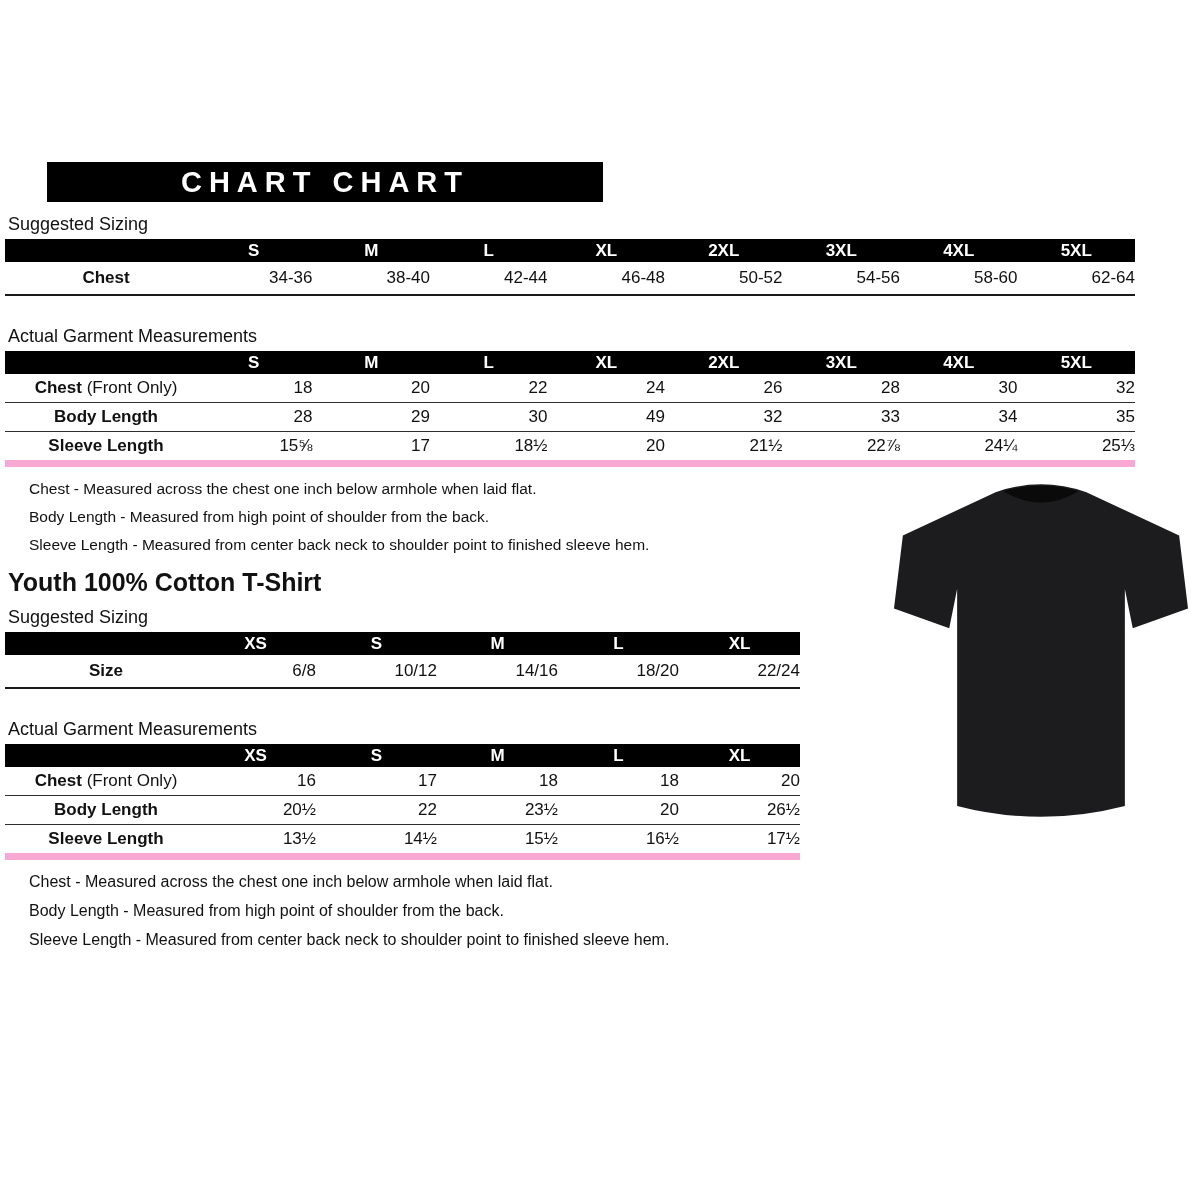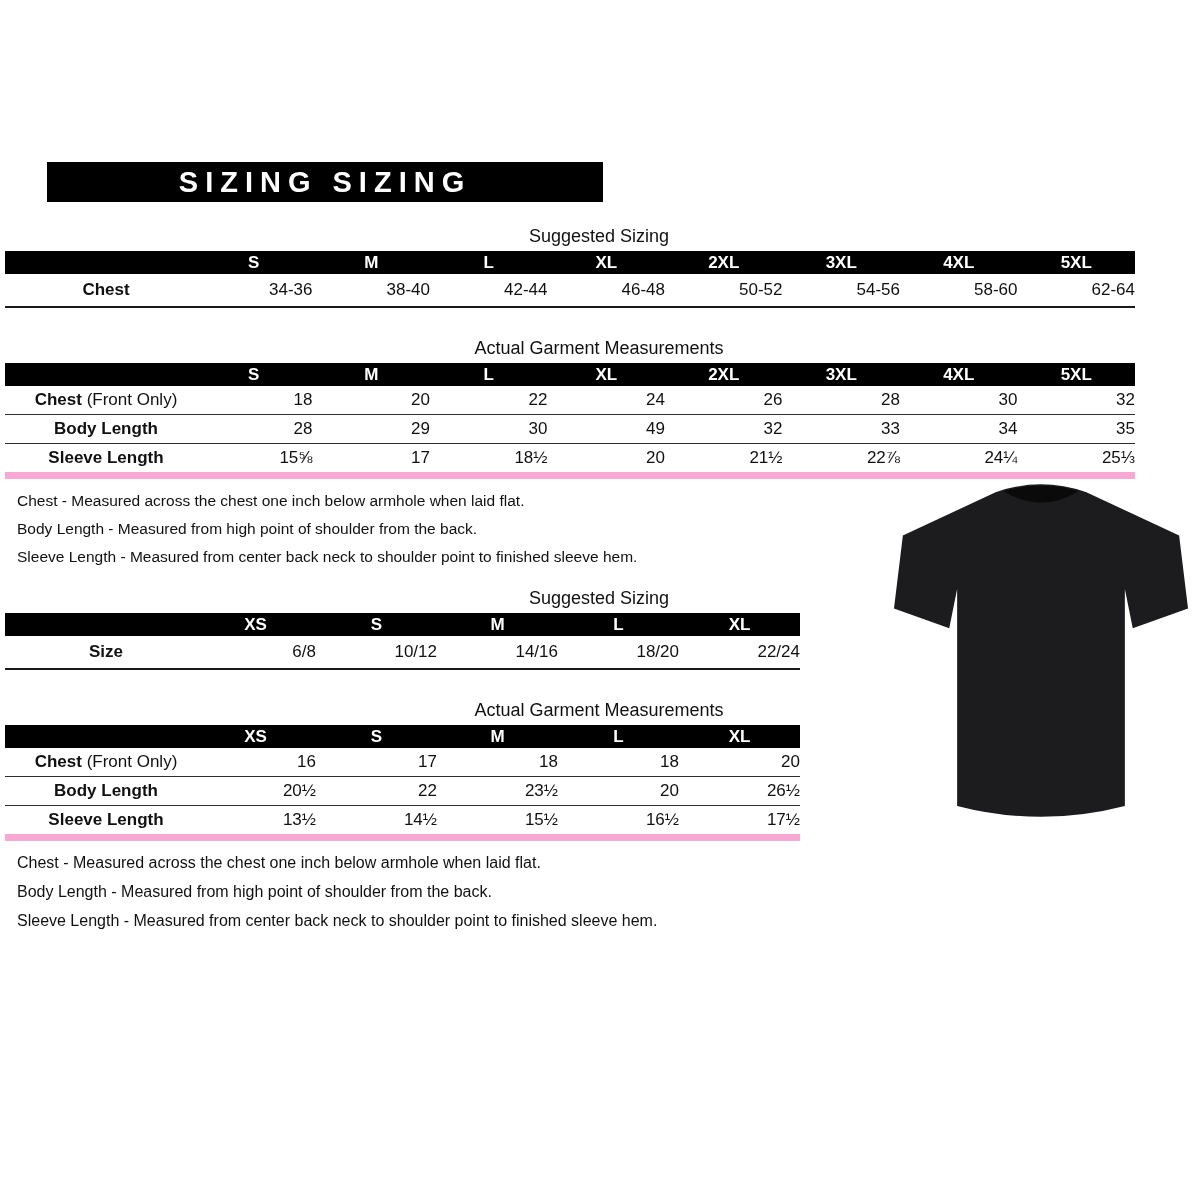--- a/index.html
+++ b/index.html
@@ -4,52 +4,52 @@
 <style>
   html,body{margin:0;padding:0;background:#fff;}
   body{width:1200px;height:1200px;font-family:"Liberation Sans",sans-serif;color:#111;}
   .page{position:relative;width:1200px;height:1200px;overflow:hidden;background:#fff;}
   .content{padding:160px 0 0 5px;width:1190px;box-sizing:border-box;}
 
   .hdr-row{display:flex;align-items:center;height:44px;}
   .adult-title{font-size:27px;font-weight:400;margin:0 0 0 9px;letter-spacing:.3px;white-space:nowrap;}
   .banner{margin-left:42px;width:556px;height:40px;background:#000;color:#fff;display:flex;align-items:center;justify-content:center;font-size:29px;font-weight:700;letter-spacing:7px;}
 
-  .section-label{font-size:18px;margin:22px 0 4px 3px;text-align:center;}
+  .section-label{font-size:18px;margin:10px 0 4px 3px;}
   .section-label.tight{margin-top:30px;}
 
   table{border-collapse:collapse;table-layout:fixed;}
   .tbl{width:1130px;font-size:17px;}
   .tbl.youth{width:795px;}
   col.lbl{width:190px;}
   thead th{background:#000;color:#fff;font-weight:700;height:23px;padding:0;text-align:center;font-size:17px;}
   tbody td{text-align:right;height:32px;padding:0;}
   .tbl.actual tbody td{height:28px;}
   td.rowlabel{text-align:center;padding-left:12px;font-weight:700;white-space:nowrap;}
   td.rowlabel .sfx{font-weight:400;margin-top:26px;}
   .tbl.suggested tbody tr{border-bottom:2px solid #1a1a1a;}
   .tbl.actual tbody tr{border-bottom:1px solid #2e2e2e;}
   .tbl.actual tbody tr:last-child{border-bottom:7px solid #f9a8d4;}
 
   .notes{margin:13px 0 0 12px;}
-  .note{font-size:15.5px;margin:0 0 10px 0;}
+  .note{font-size:15.5px;margin:0 0 10px 12px;}
   .notes.youth .note{font-size:16px;margin-bottom:11px;}
 
   .youth-title{font-size:25px;font-weight:700;margin:14px 0 0 3px;}
 
   .tshirt{position:absolute;left:893px;top:476px;width:296px;height:356px;}
 </style>
 </head>
 <body>
 
 <div class="page">
   <div class="content">
 
     <div class="hdr-row">
-      <div class="banner">SIZING SIZING</div>
+      <div class="banner">CHART CHART</div>
     </div>
 
     <div class="section-label">Suggested Sizing</div>
     <table class="tbl suggested">
       <colgroup>
           <col class="lbl">
           <col>
           <col>
           <col>
           <col>
@@ -148,20 +148,21 @@
         </tr>
       </tbody>
     </table>
 
     <div class="notes">
       <p class="note">Chest - Measured across the chest one inch below armhole when laid flat.</p>
       <p class="note">Body Length - Measured from high point of shoulder from the back.</p>
       <p class="note">Sleeve Length - Measured from center back neck to shoulder point to finished sleeve hem.</p>
     </div>
 
+    <h2 class="youth-title">Youth 100% Cotton T-Shirt</h2>
 
     <div class="section-label">Suggested Sizing</div>
     <table class="tbl youth suggested">
       <colgroup>
           <col class="lbl">
           <col>
           <col>
           <col>
           <col>
           <col>

